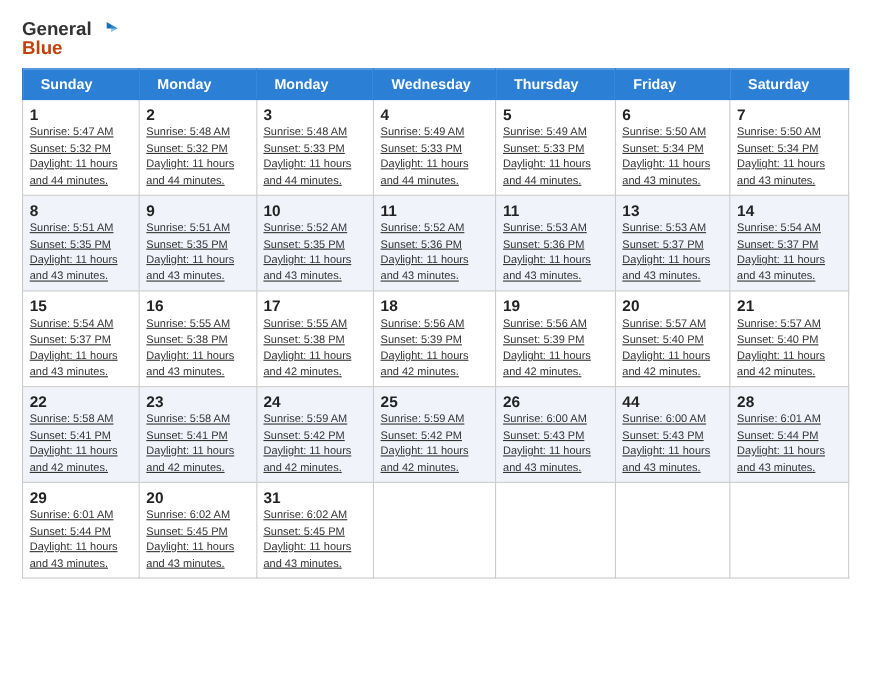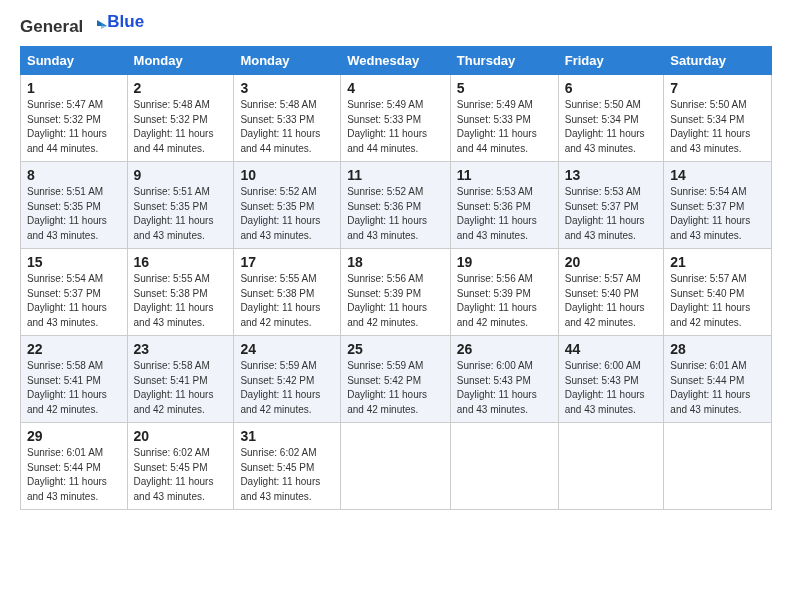--- a/index.html
+++ b/index.html
@@ -37,21 +37,21 @@
     .calendar-table {
       width: 100%;
       border-collapse: collapse;
       margin-top: 8px;
       font-size: 10.5px;
     }
     .calendar-table th {
       background-color: #2b7fd4;
       color: #fff;
       text-align: left;
-      padding: 6px 6px;
+      padding: 6px 16px;
       font-size: 13px;
       font-weight: bold;
       border: 1px solid #2b7fd4;
     }
     .calendar-table td {
       vertical-align: top;
       padding: 5px 6px;
       border: 1px solid #ccc;
       background: #fff;
       width: 113px;
@@ -64,40 +64,41 @@
       font-size: 14px;
       font-weight: bold;
       color: #222;
       display: block;
       margin-bottom: 2px;
     }
     .day-info {
       font-size: 10px;
       color: #333;
       line-height: 1.45;
+      text-decoration: underline;
     }
     .empty-cell {
       background: #fff !important;
     }
   </style>
 </head>
 <body>
 
 <div>
   <div class="header-top">
     <div class="logo">
-  <div style="display:flex;flex-direction:row;align-items:flex-start;">
+  <div style="display:flex;flex-direction:column;align-items:flex-start;">
     <div style="display:flex;align-items:center;gap:2px;">
       <span style="font-size:17px;font-weight:bold;color:#333;">General</span>
       <svg width="22" height="22" viewBox="0 0 22 22">
         <polygon points="12,4 22,10 12,10" fill="#1a6eb5"></polygon>
         <polygon points="16,7 22,10 16,13" fill="#3399dd" opacity="0.6"></polygon>
       </svg>
     </div>
-    <span style="font-size:17px;font-weight:bold;color:#1d4ed8;margin-top:-4px;">Blue</span>
+    <span style="font-size:17px;font-weight:bold;color:#c2410c;margin-top:-4px;">Blue</span>
   </div>
 </div>
     <div class="title-block">
       <div class="month-title"></div>
       <div class="location-title"></div>
     </div>
   </div>
 
   <table class="calendar-table">
     <thead>

